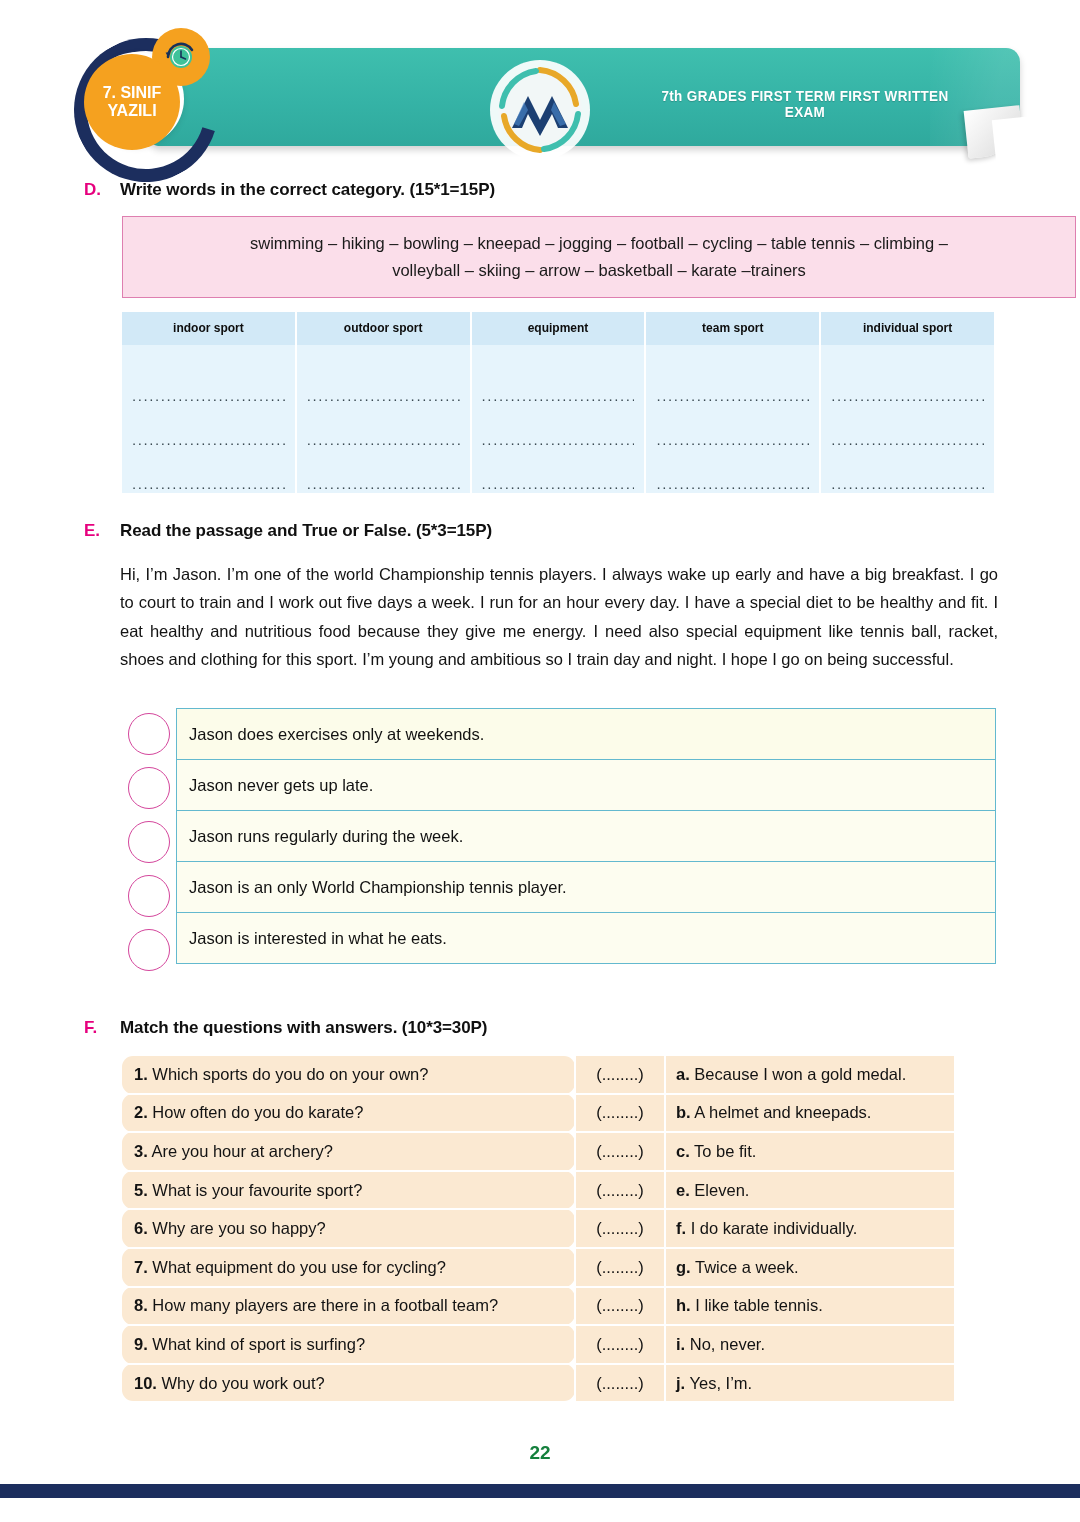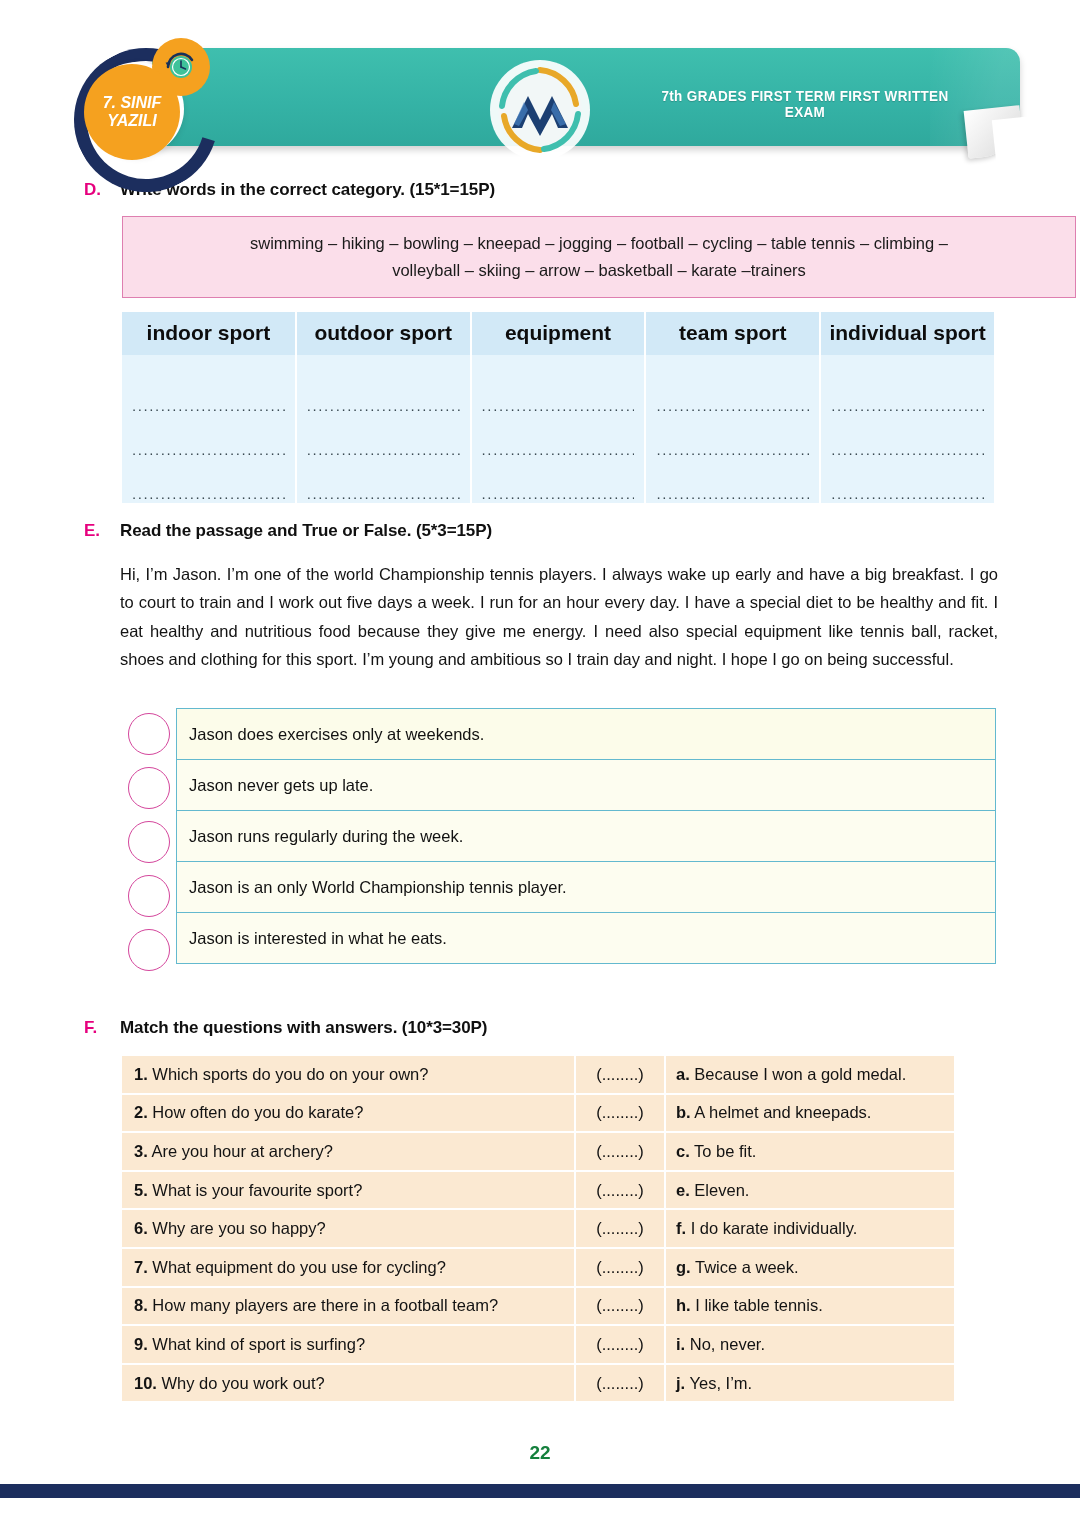--- a/index.html
+++ b/index.html
@@ -82,25 +82,24 @@
     top: 58px;
     width: 104px;
     height: 104px;
     z-index: 6;
   }
 
   
   .badge {
     position: absolute;
     left: 66px;
-    top: 32px;
+    top: 22px;
     width: 150px;
     height: 152px;
     z-index: 8;
-    font-style: italic;
   }
   .badge-ring {
     position: absolute;
     left: 8px; top: 16px;
     width: 118px; height: 118px;
     border: 13px solid #1c2e5e;
     border-radius: 50%;
     border-right-color: transparent;
     transform: rotate(-28deg);
   }
@@ -190,21 +189,21 @@
     position: absolute;
     left: 120px;
     top: 134px;
     width: 876px;
     border-collapse: separate;
     border-spacing: 2px 0;
     table-layout: fixed;
   }
   .cat-table th {
     background: #d2e9f7;
-    font-size: 21px;
+    font-size: 12px;
     font-weight: bold;
     color: #0d0d0d;
     padding: 9px 0 10px 0;
     text-align: center;
   }
   .cat-table td {
     background: #e6f4fc;
     height: 148px;
     vertical-align: top;
     padding: 0;
@@ -275,21 +274,21 @@
   .match-table td {
     background: #fbe9d2;
     border-bottom: 2px solid #ffffff;
     height: 36.6px;
     font-size: 16.5px;
     color: #131313;
     vertical-align: middle;
     padding: 0;
   }
   .match-table tr:last-child td { border-bottom: none; }
-  .col-q { width: 440px; padding-left: 12px !important; }
+  .col-q { width: 440px; padding-left: 12px !important; border-radius: 11px; }
   .col-blank { width: 88px; text-align: center; border-left: 2px solid #ffffff; border-right: 2px solid #ffffff;}
   .col-a { padding-left: 10px !important; }
   .q-num, .a-let { font-weight: bold; }
   .blank-dots { color: #c8a98a; }
 
   
   .page-num {
     position: absolute;
     left: 0;
     top: 1442px;

